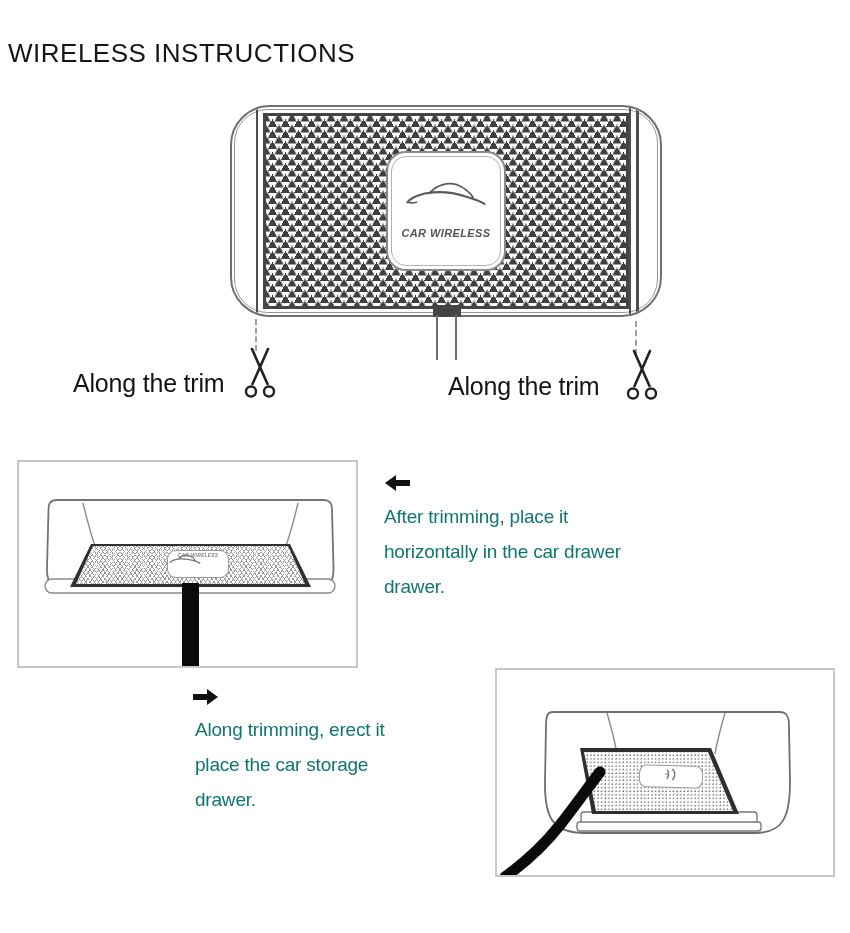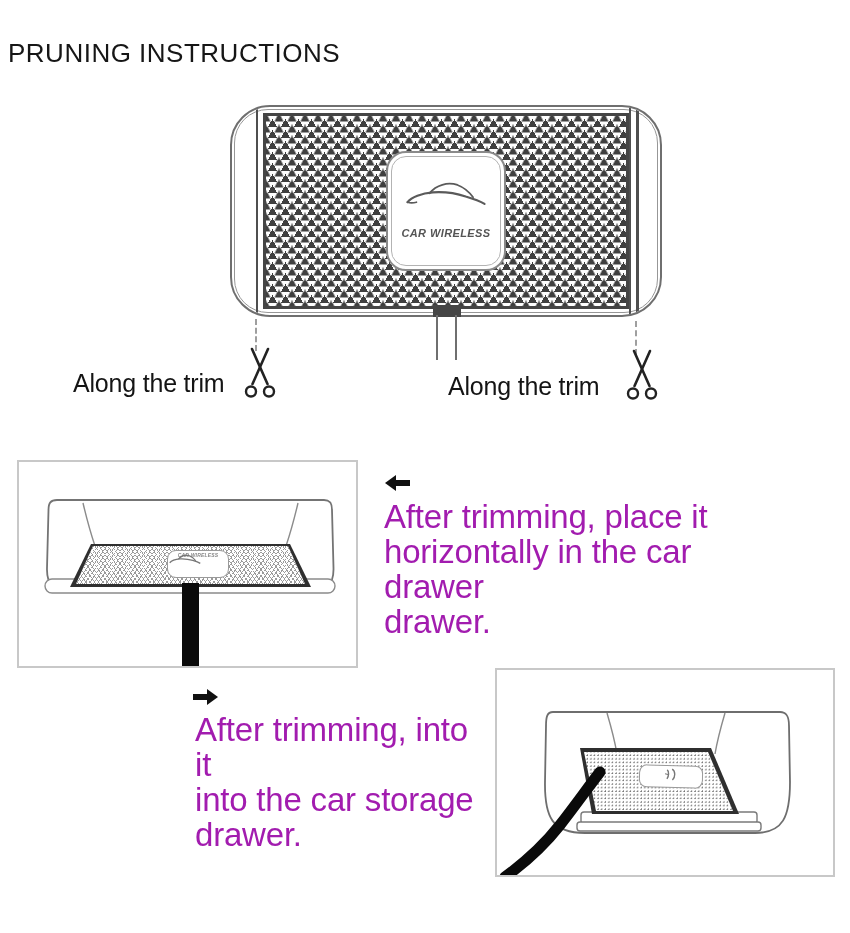--- a/index.html
+++ b/index.html
@@ -100,32 +100,32 @@
     background-image:radial-gradient(circle at 1.2px 1.2px, #6f6f6f .7px, transparent .95px);
     background-size:3.6px 3.6px;
   }
   .chip2{
     position:absolute;left:142px;top:95px;width:64px;height:23px;background:#fff;
     border:1.2px solid #9a9a9a;border-radius:8px;box-sizing:border-box;transform:rotate(1.5deg);
   }
   .cable2-svg{position:absolute;left:0;top:0;}
 
   
-  .step-text{font-size:33px;line-height:35px;color:#a21caf;letter-spacing:-.2px;}
+  .step-text{font-size:19px;line-height:35px;color:#0f766e;letter-spacing:-.2px;}
   .step1-text{left:384px;top:499px;width:370px;}
   .step2-text{left:195px;top:712px;width:290px;}
   .arrow1{left:385px;top:475px;}
   .arrow2{left:193px;top:689px;}
 </style>
 </head>
 <body>
 
 <div id="stage">
 
-  <div class="abs title">PRUNING INSTRUCTIONS</div>
+  <div class="abs title">WIRELESS INSTRUCTIONS</div>
 
   <div class="abs pad">
     <div class="pad-line"></div>
     <div class="pad-texture"></div>
     <div class="trim-line trim-left"></div>
     <div class="trim-line trim-right-a"></div>
     <div class="trim-line trim-right-b"></div>
 
     <div class="logo-chip">
       <div class="logo-chip-line"></div>
@@ -186,22 +186,22 @@
   <div class="abs step-text step1-text">
     <div>After trimming, place it</div>
     <div>horizontally in the car drawer</div>
     <div>drawer.</div>
   </div>
 
   <svg class="abs arrow2" width="25" height="16" viewBox="0 0 25 16">
     <path d="M0 5 L14 5 L14 0 L25 8 L14 16 L14 11 L0 11 Z" fill="#111"></path>
   </svg>
   <div class="abs step-text step2-text">
-    <div>After trimming, into it</div>
-    <div>into the car storage</div>
+    <div>Along trimming, erect it</div>
+    <div>place the car storage</div>
     <div>drawer.</div>
   </div>
 
   <div class="abs panel panel-2">
     <svg width="340" height="207" viewBox="0 0 340 207">
       <path d="M 56 42 L 283 42 C 290 42 292 47 292 56 L 293 112 C 293 147 286 163 258 163
                L 88 163 C 55 163 47.5 147 48 112 L 49 56 C 49 47 50 42 56 42 Z" fill="#fff" stroke="#6e6e6e" stroke-width="1.8"></path>
       <path d="M 110 43 C 115 60 118 72 120 84" fill="none" stroke="#8b8b8b" stroke-width="1.4"></path>
       <path d="M 228 43 C 223 60 220 72 218 84" fill="none" stroke="#8b8b8b" stroke-width="1.4"></path>
       <rect x="84" y="142" width="176" height="12" rx="3" fill="#fff" stroke="#7a7a7a" stroke-width="1.4"></rect>

